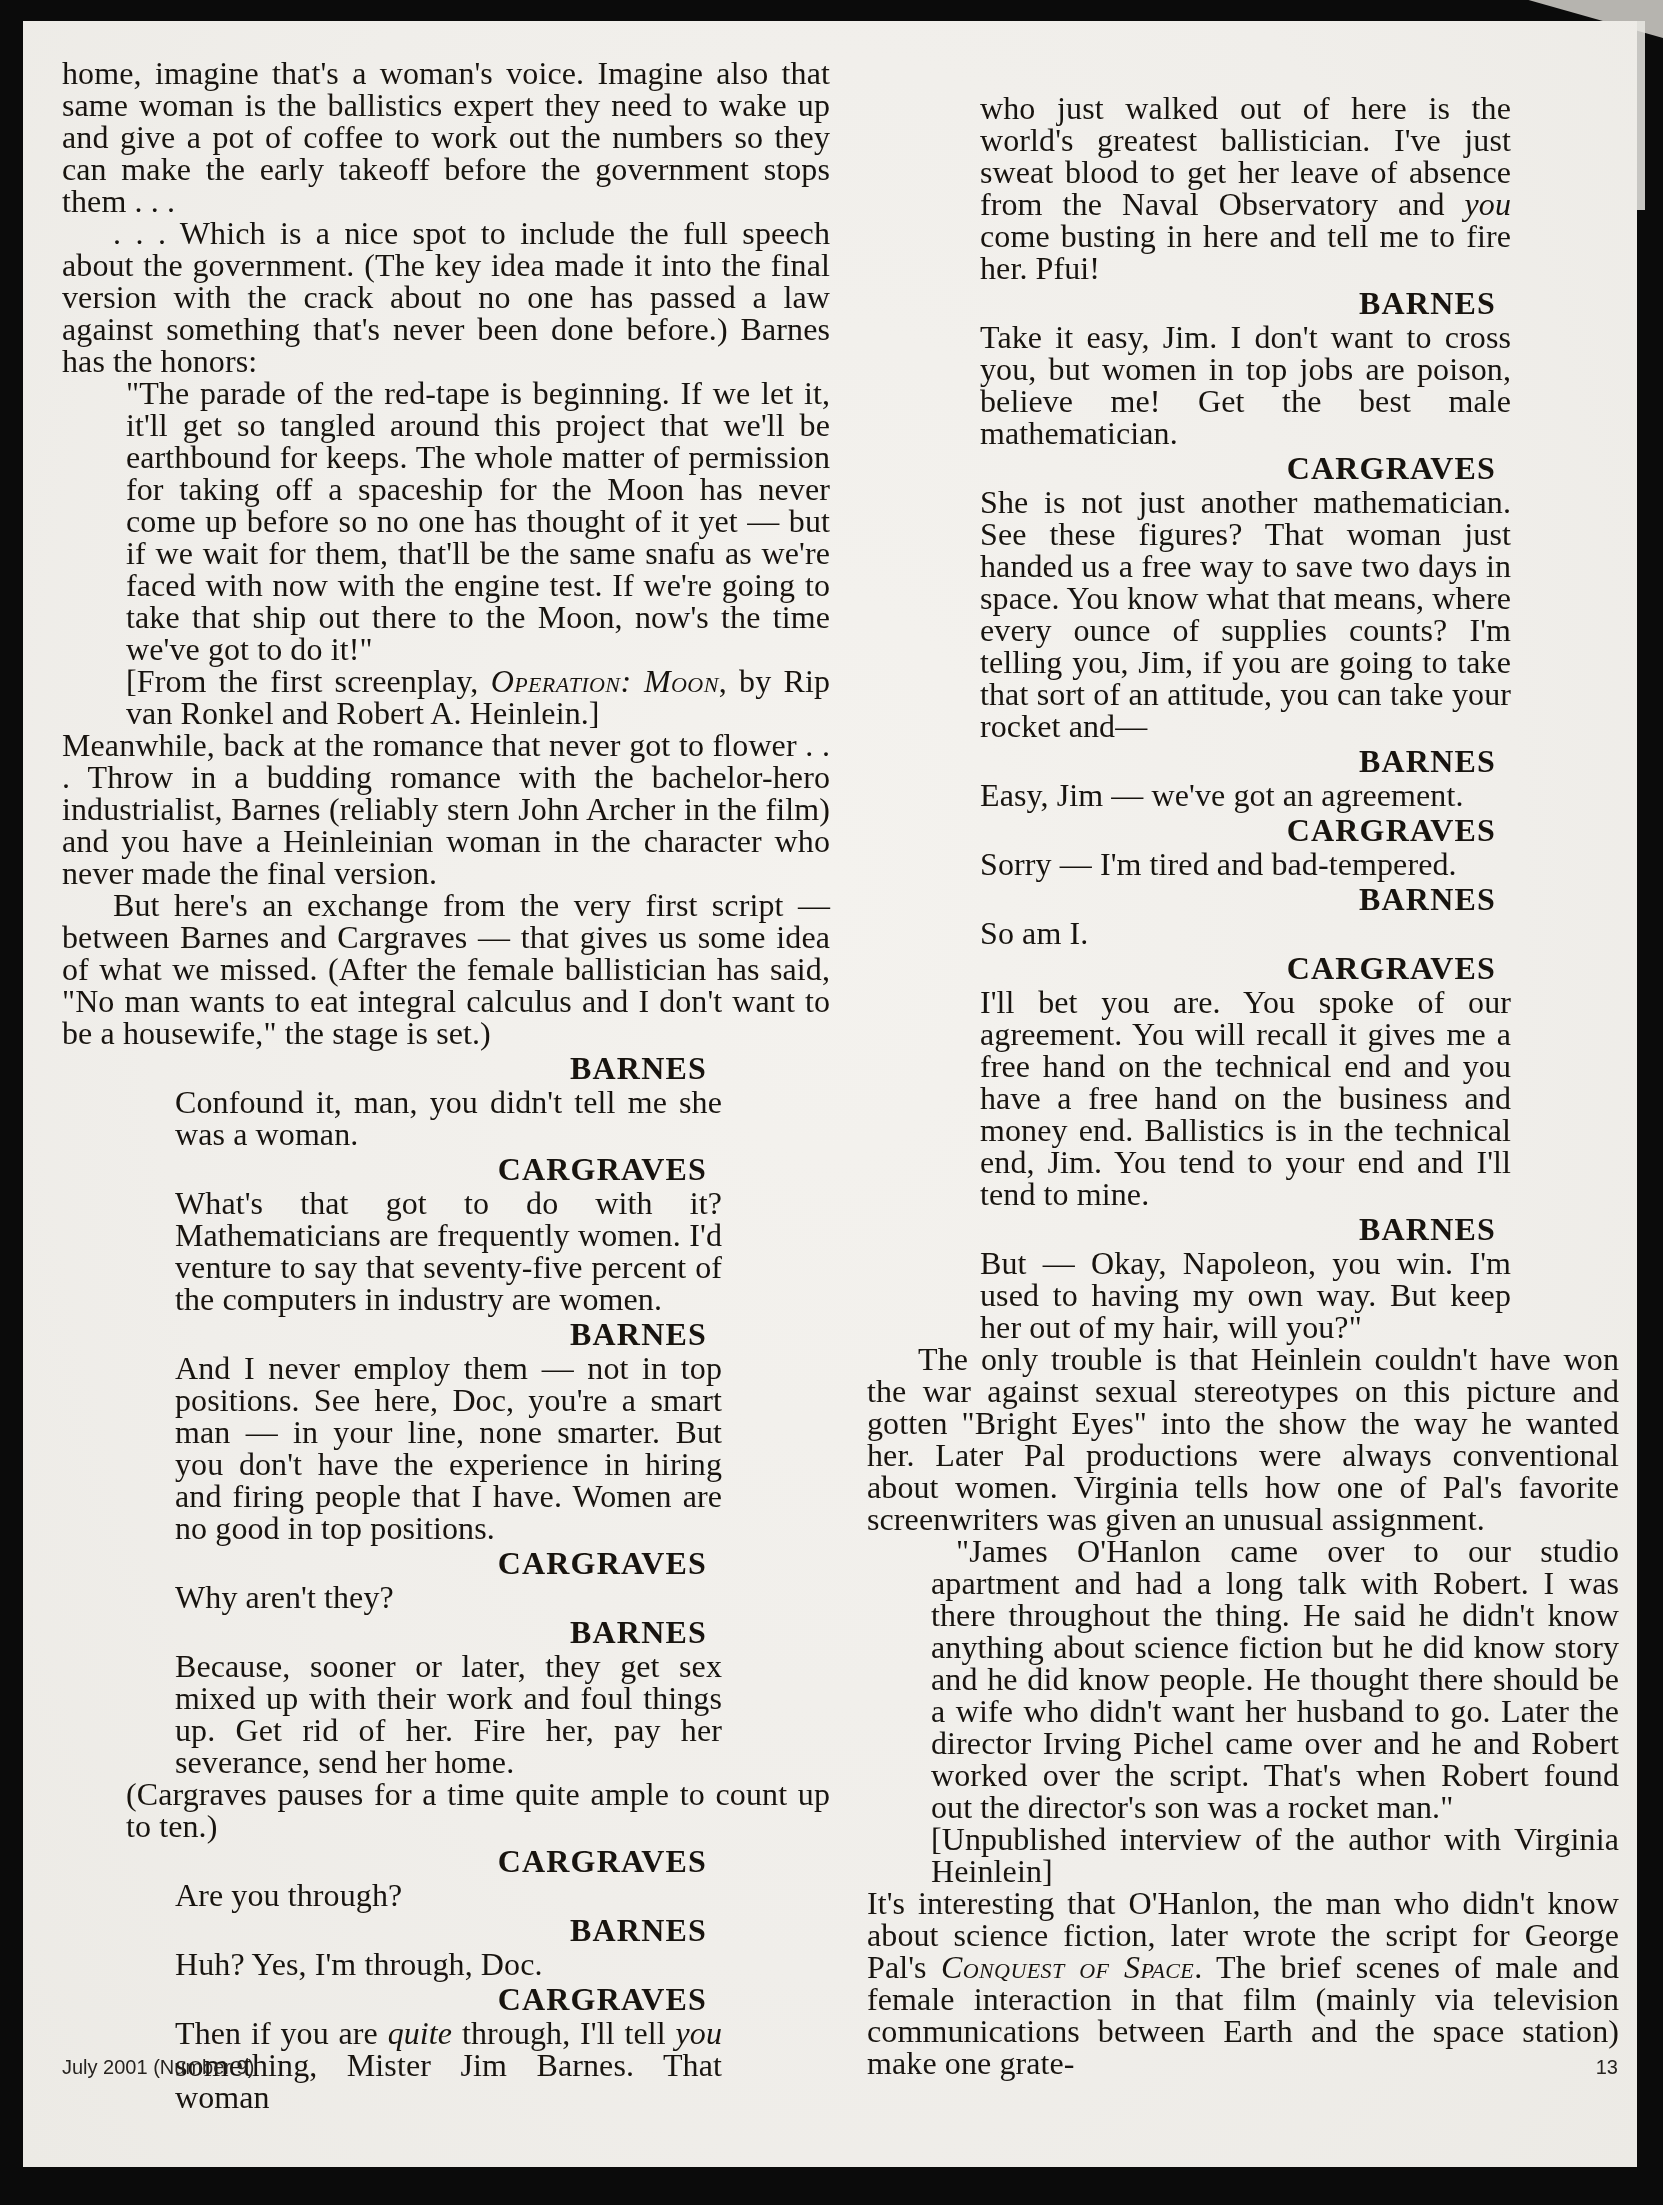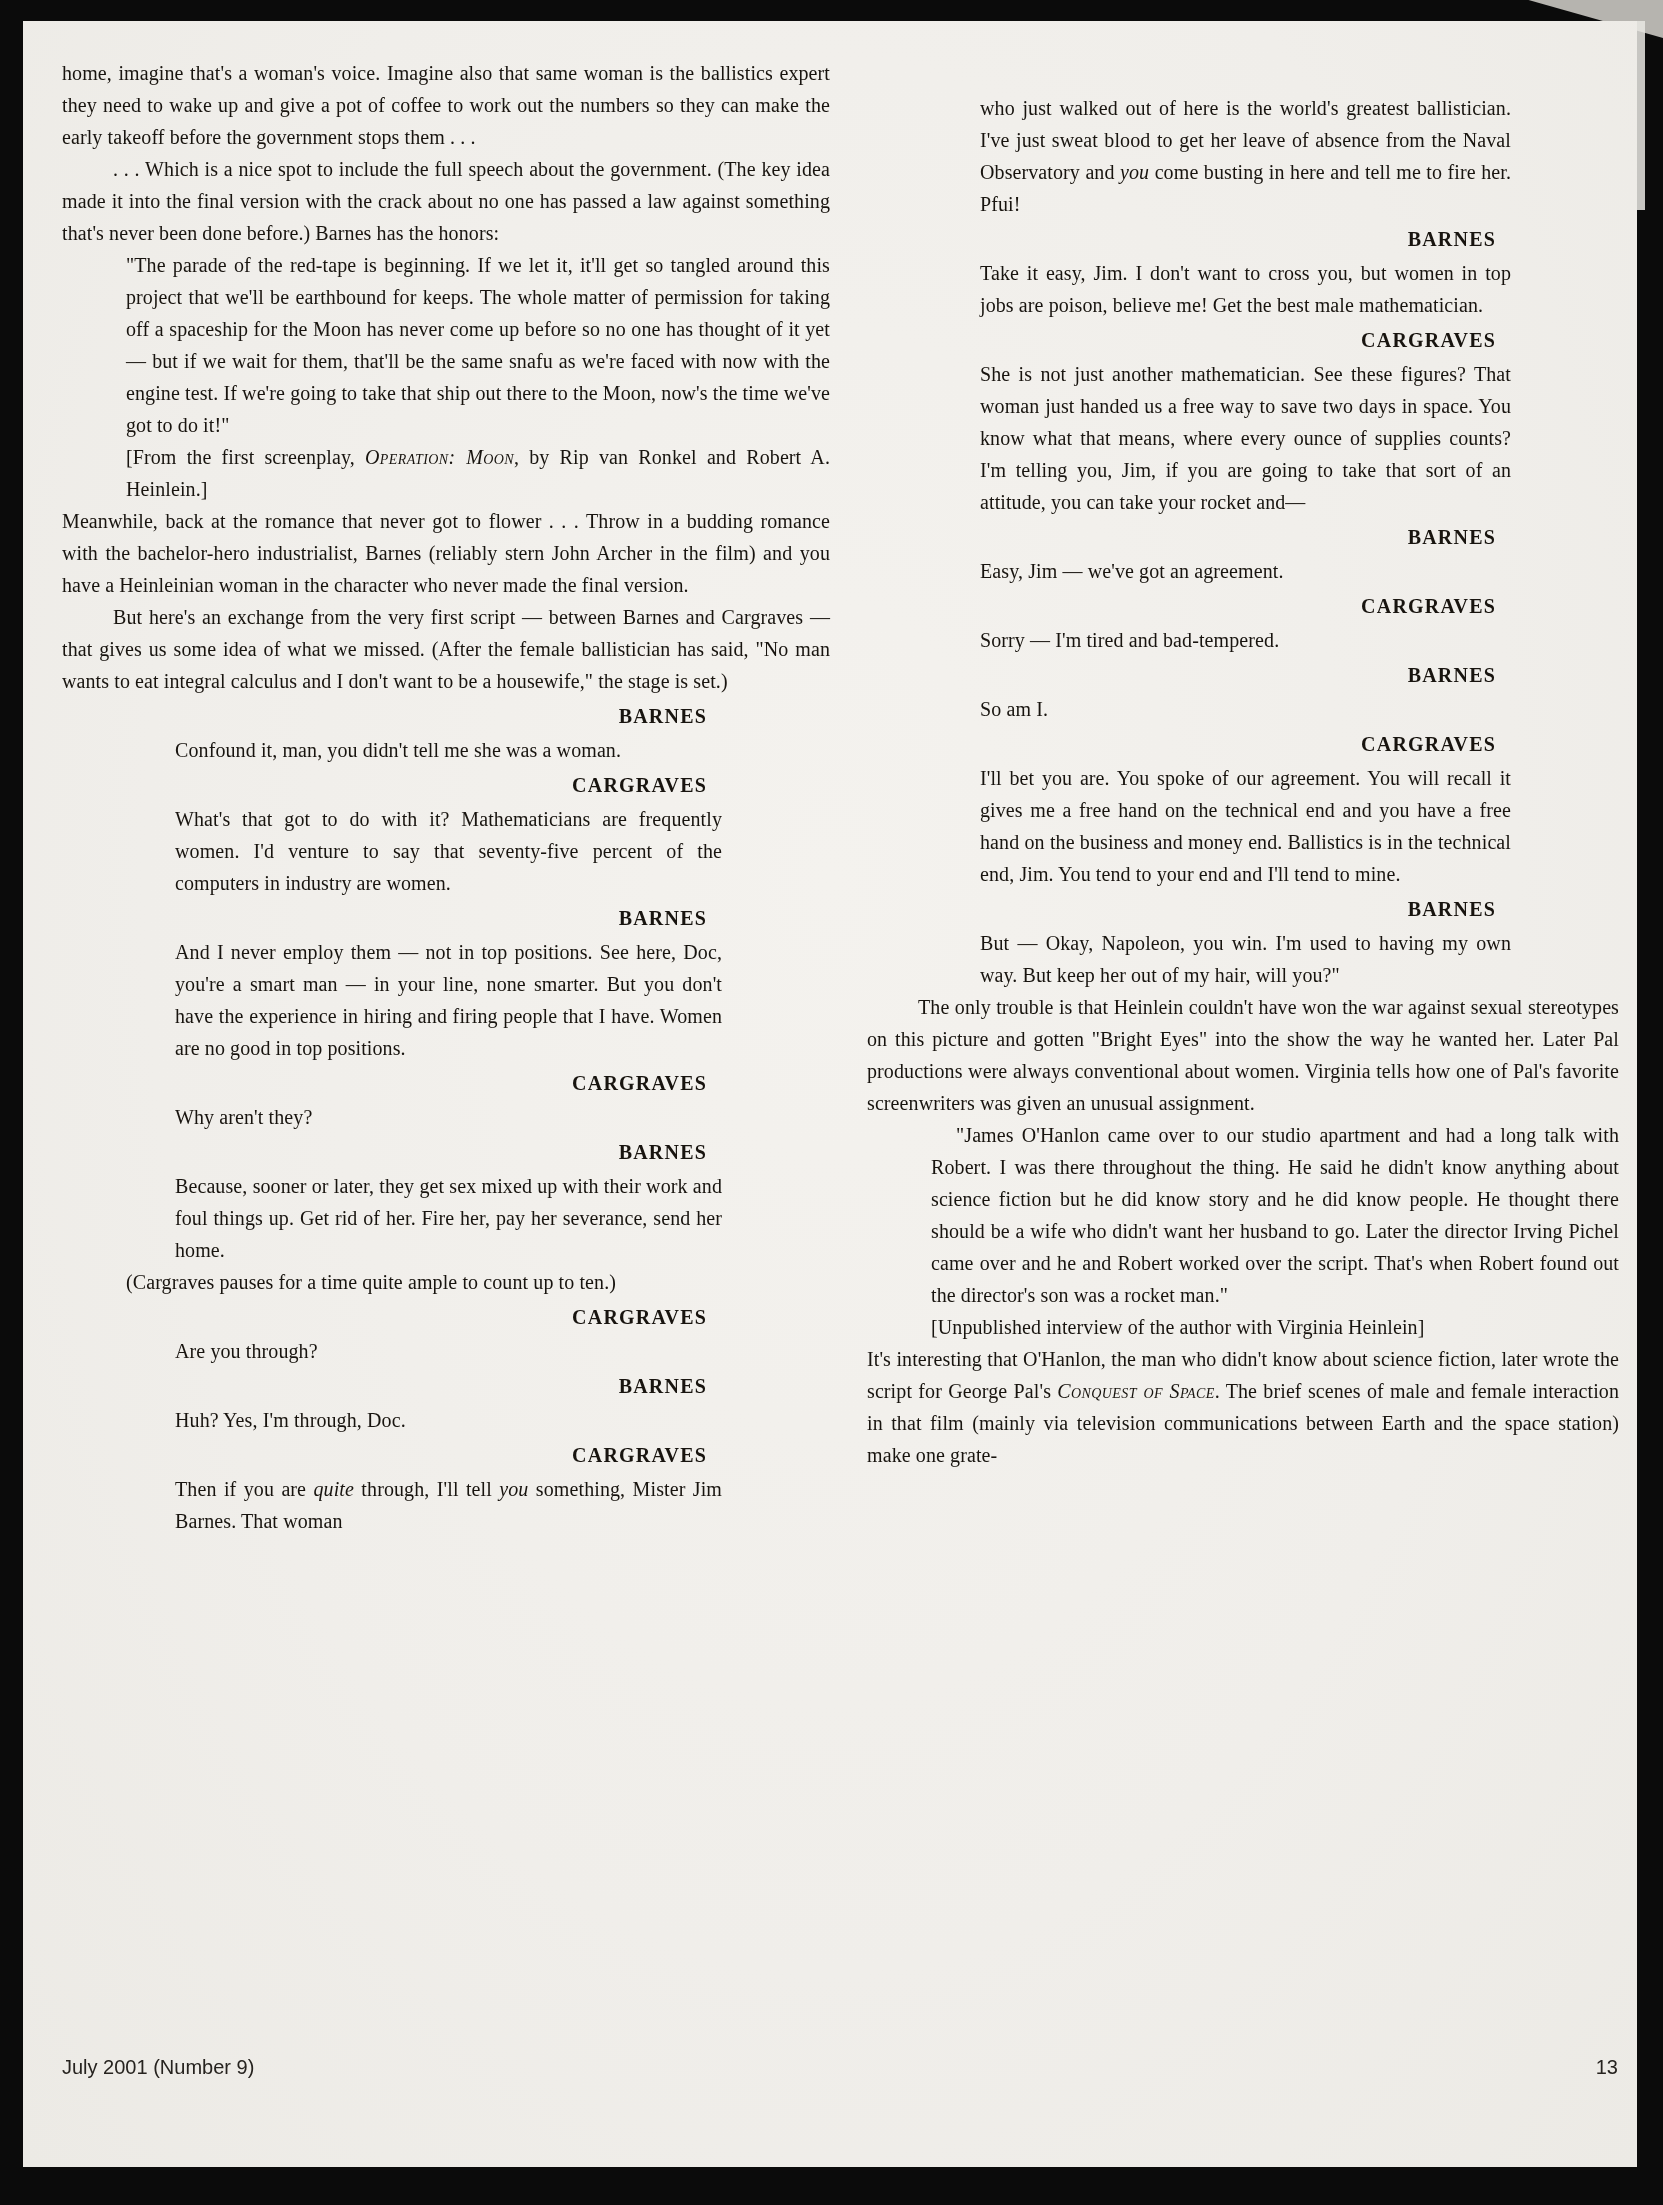--- a/index.html
+++ b/index.html
@@ -35,21 +35,21 @@
   }
   .paper {
     position: absolute;
     left: 23px; top: 21.4px;
     width: 1614px; height: 2146px;
     background: radial-gradient(ellipse at 50% 40%, #f4f2ee 0%, #f0eeea 60%, #eceae5 100%);
     color: #18140f;
   }
   .col {
     position: absolute;
-    font-size: 20px;
+    font-size: 32px;
     line-height: 32px;
     text-align: justify;
     letter-spacing: 0.1px;
   }
   #col-left  { left: 39px;  top: 36px; width: 768px; }
   #col-right { left: 844px; top: 71px; width: 752px; }
 
   p.blk { margin: 0; padding: 0; }
   p.indent { text-indent: 51px; }
   p.quote { margin-left: 64px; }

